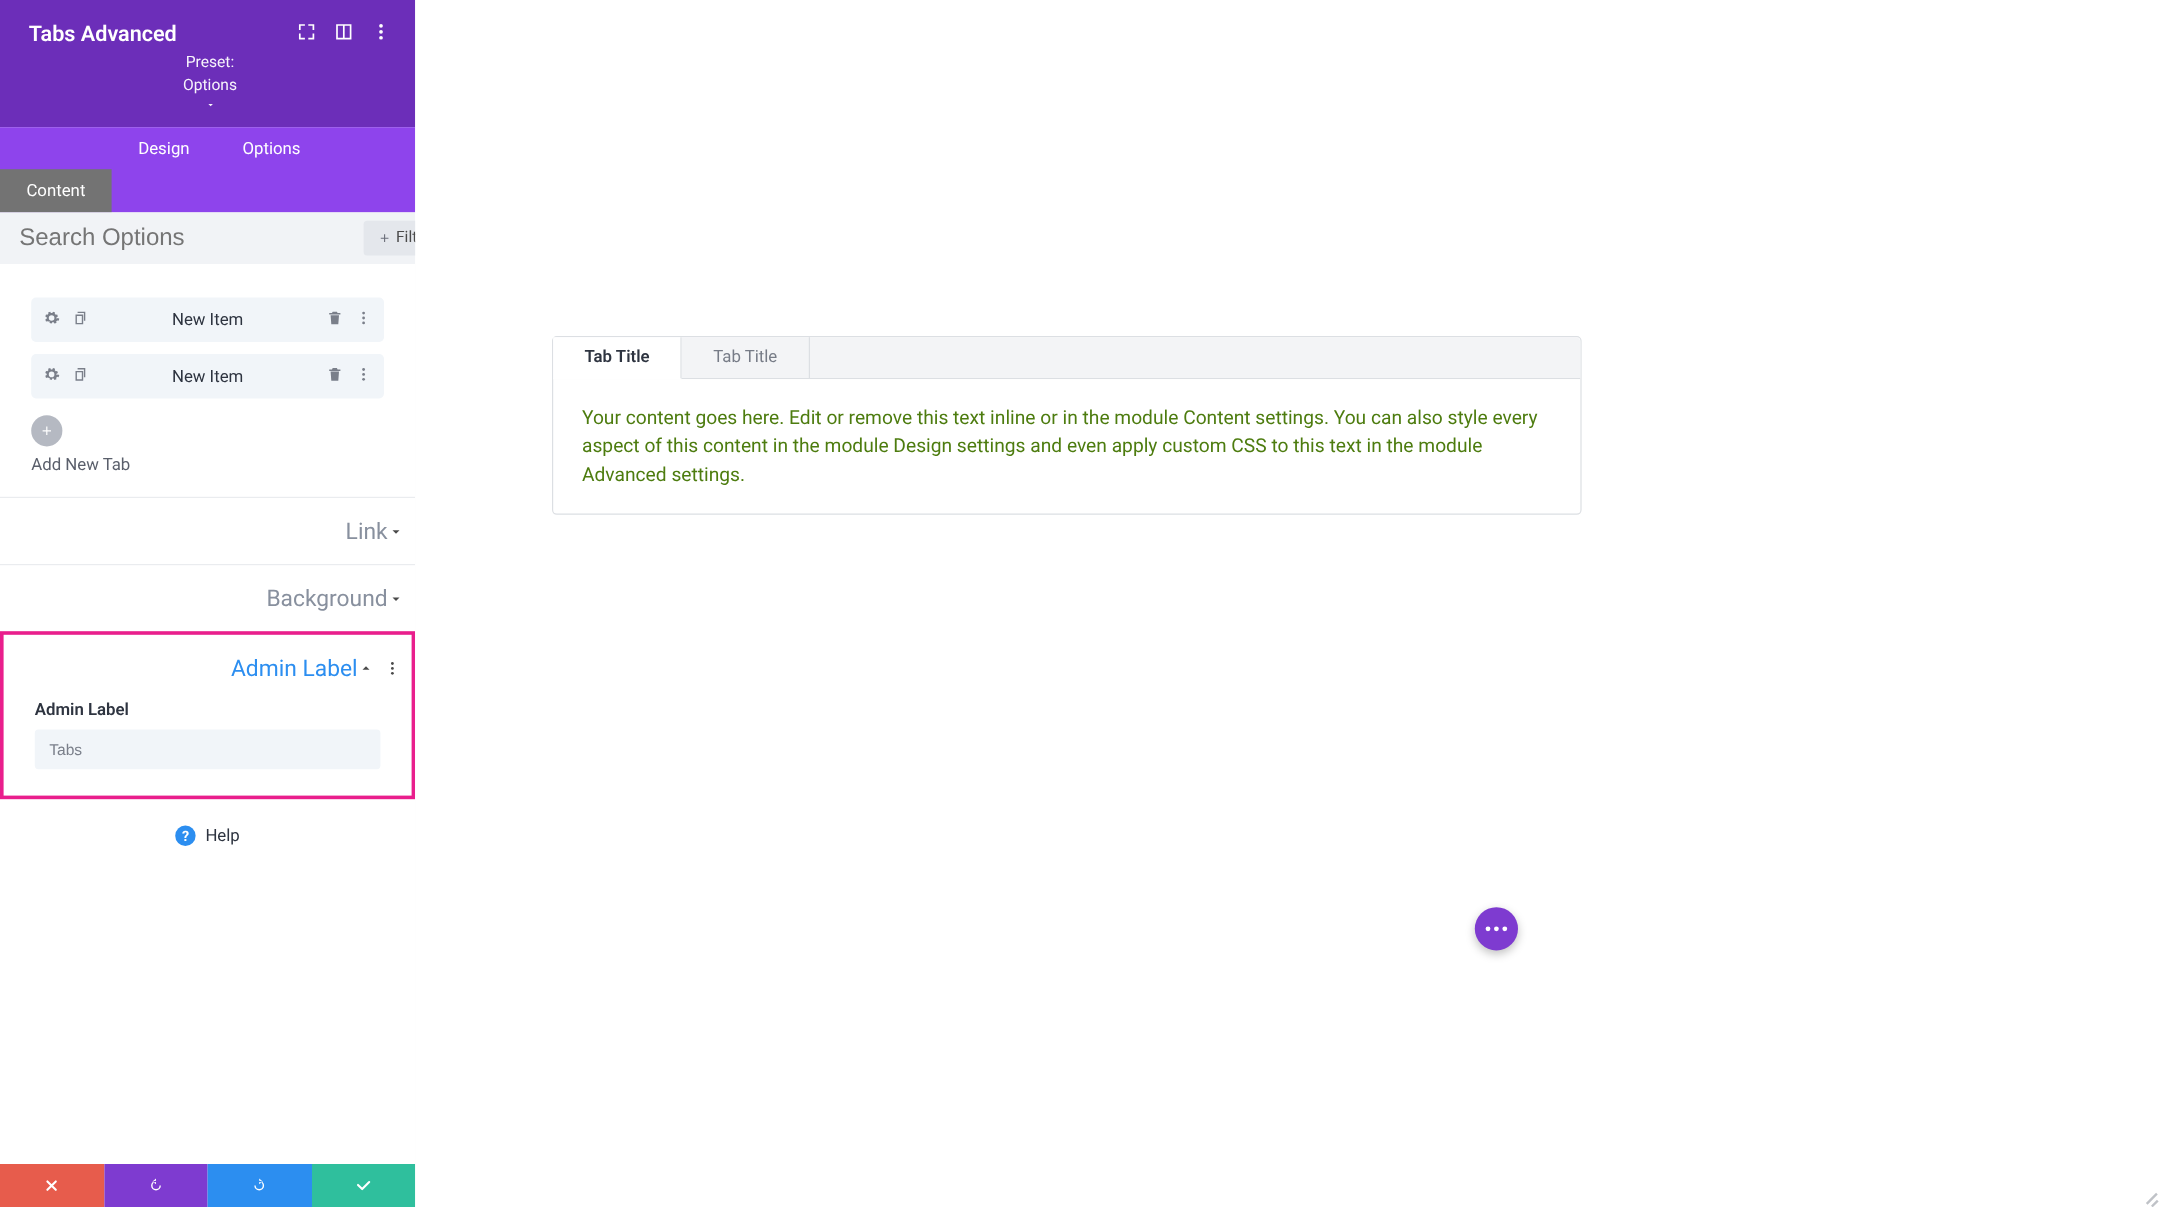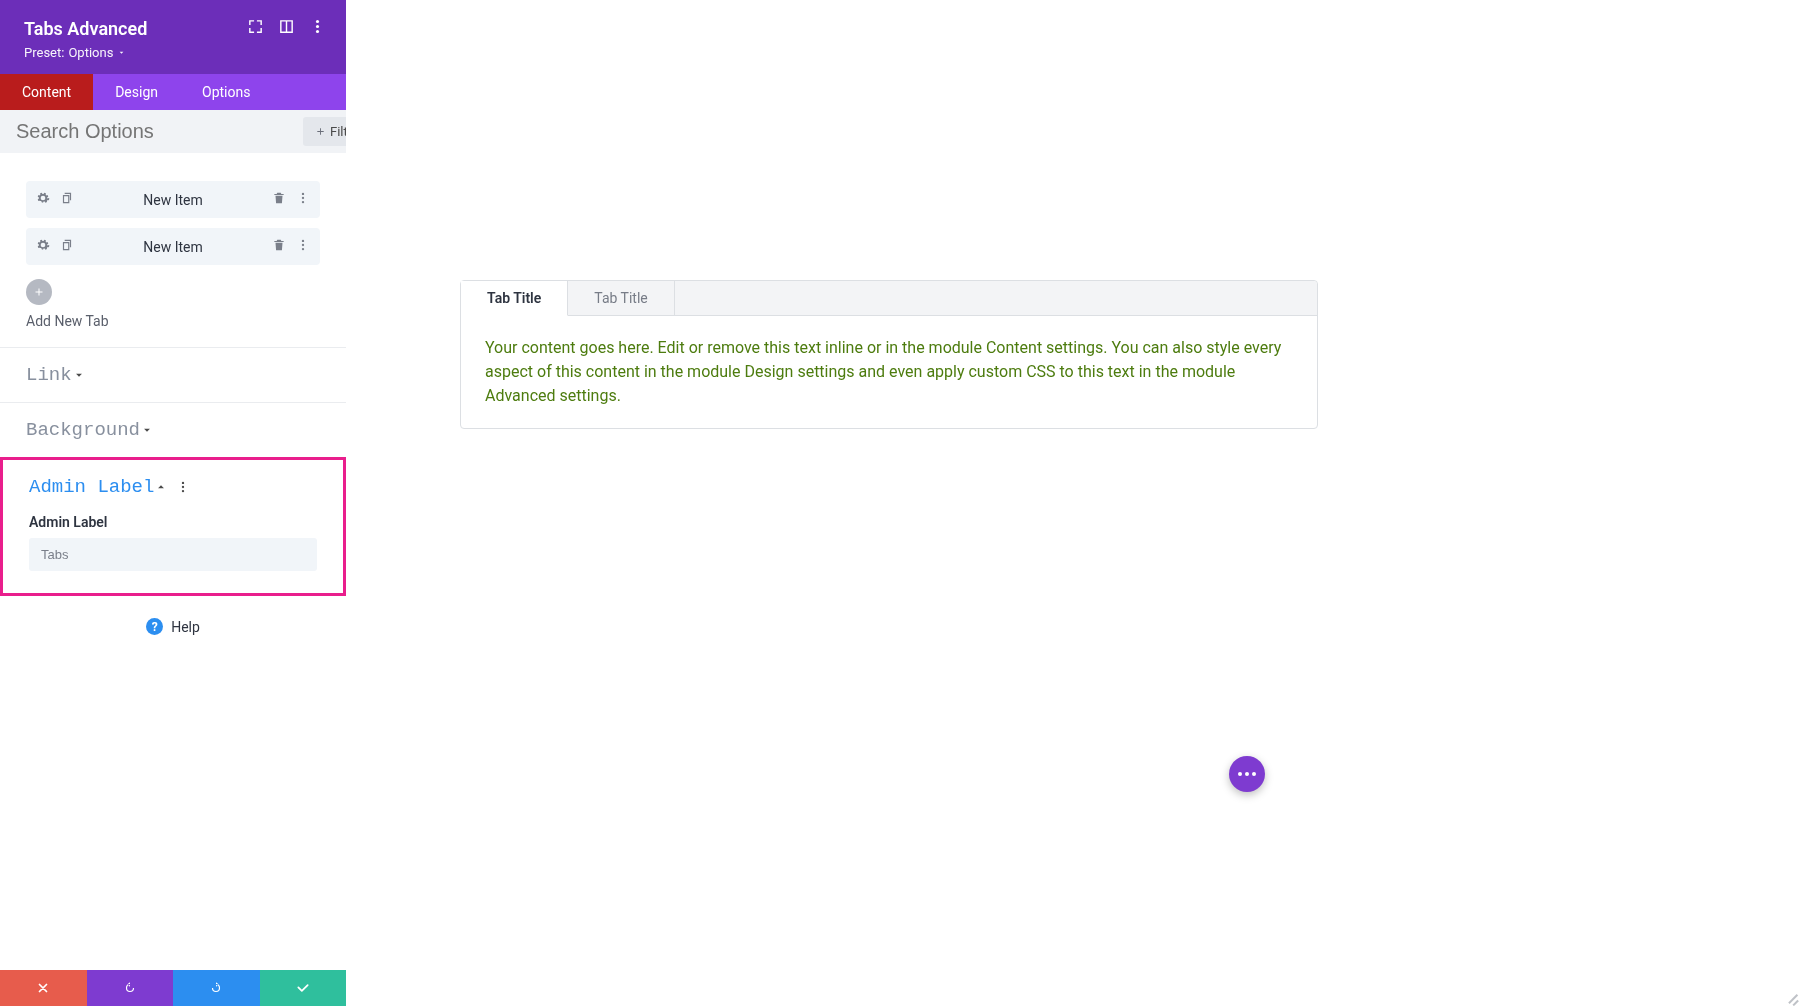--- a/index.html
+++ b/index.html
@@ -5,26 +5,26 @@
 * { box-sizing: border-box; margin: 0; padding: 0; }
 body { font-family: -apple-system, BlinkMacSystemFont, "Segoe UI", Roboto, Helvetica, Arial, sans-serif; background: #fff; width: 1800px; height: 1006px; overflow: hidden; position: relative; }
 
 .sidebar { position: absolute; left: 0; top: 0; width: 346px; height: 100%; background: #fff; box-shadow: 2px 0 10px rgba(0,0,0,0.05); display: flex; flex-direction: column; }
 
 .header { background: #6c2eb9; color: #fff; padding: 18px 20px 14px 24px; }
 .header-row { display: flex; align-items: center; justify-content: space-between; }
 .header-title { font-size: 18px; font-weight: 600; }
 .header-icons { display: flex; gap: 14px; align-items: center; }
 .header-icons svg { width: 17px; height: 17px; fill: #fff; cursor: pointer; }
-.preset { font-size: 13px; margin-top: 6px; display: flex; align-items: center; gap: 4px; opacity: 0.95; }
+.preset { font-size: 13px; margin-top: 6px; display: flex; align-items: center; gap: 4px; opacity: 0.95; flex-direction: column; }
 .preset svg { width: 9px; height: 9px; fill: #fff; }
 
 .tabrow { display: flex; background: #8e44ec; }
 .tabrow .tab { flex: 0 0 auto; padding: 10px 22px; font-size: 14px; color: #fff; cursor: pointer; }
-.tabrow .tab.active { background: #b91c1c; }
+.tabrow .tab.active { background: #737373; margin-top: 35px; }
 
 .searchbar { display: flex; align-items: center; background: #f1f3f6; }
 .search-input { flex: 1; border: none; background: transparent; padding: 10px 16px; font-size: 20px; color: #6a6e79; outline: none; }
 .filter-btn { display: flex; align-items: center; gap: 4px; background: #e4e7ec; padding: 7px 12px; font-size: 13px; color: #4a4a4a; cursor: pointer; margin: 5px 6px; border-radius: 3px; }
 .filter-btn svg { width: 11px; height: 11px; fill: #6a6e79; }
 
 .body { flex: 1; overflow-y: auto; }
 
 .items-area { padding: 28px 26px 18px 26px; }
 .item-row { background: #f1f5f9; border-radius: 4px; display: flex; align-items: center; padding: 9px 10px; margin-bottom: 10px; }
@@ -32,21 +32,21 @@
 .item-left svg, .item-right svg { width: 14px; height: 14px; fill: #7a7f8a; cursor: pointer; }
 .item-label { flex: 1; text-align: center; font-size: 14px; color: #2e3440; }
 .item-right { display: flex; gap: 10px; }
 
 .add-tab { margin-top: 14px; }
 .add-circle { width: 26px; height: 26px; border-radius: 50%; background: #b5b9c2; display: inline-flex; align-items: center; justify-content: center; cursor: pointer; }
 .add-circle svg { width: 12px; height: 12px; fill: #fff; }
 .add-text { font-size: 14px; color: #5a5f6b; margin-top: 8px; }
 
 .accordion { border-top: 1px solid #eaecef; }
-.acc-head { display: flex; align-items: center; justify-content: flex-start; padding: 16px 26px; cursor: pointer; font-family: Liberation Mono, monospace; }
+.acc-head { display: flex; align-items: center; justify-content: flex-end; padding: 16px 9px; cursor: pointer; }
 .acc-title { font-size: 19px; color: #88909e; font-weight: 400; }
 .acc-title.active { color: #2c8ef0; }
 .acc-right { display: flex; align-items: center; gap: 8px; }
 .acc-right svg { width: 14px; height: 14px; fill: #4a4a4a; }
 
 .highlighted { border: 3px solid #e91e8c; margin: 0 0 0 0; }
 .acc-body { padding: 0 26px 22px 26px; }
 .field-label { font-size: 14px; color: #2e3440; font-weight: 600; margin-bottom: 8px; }
 .field-input { width: 100%; background: #f1f5f9; border: none; padding: 9px 12px; font-size: 13px; color: #7a7f8a; border-radius: 3px; outline: none; }
 

